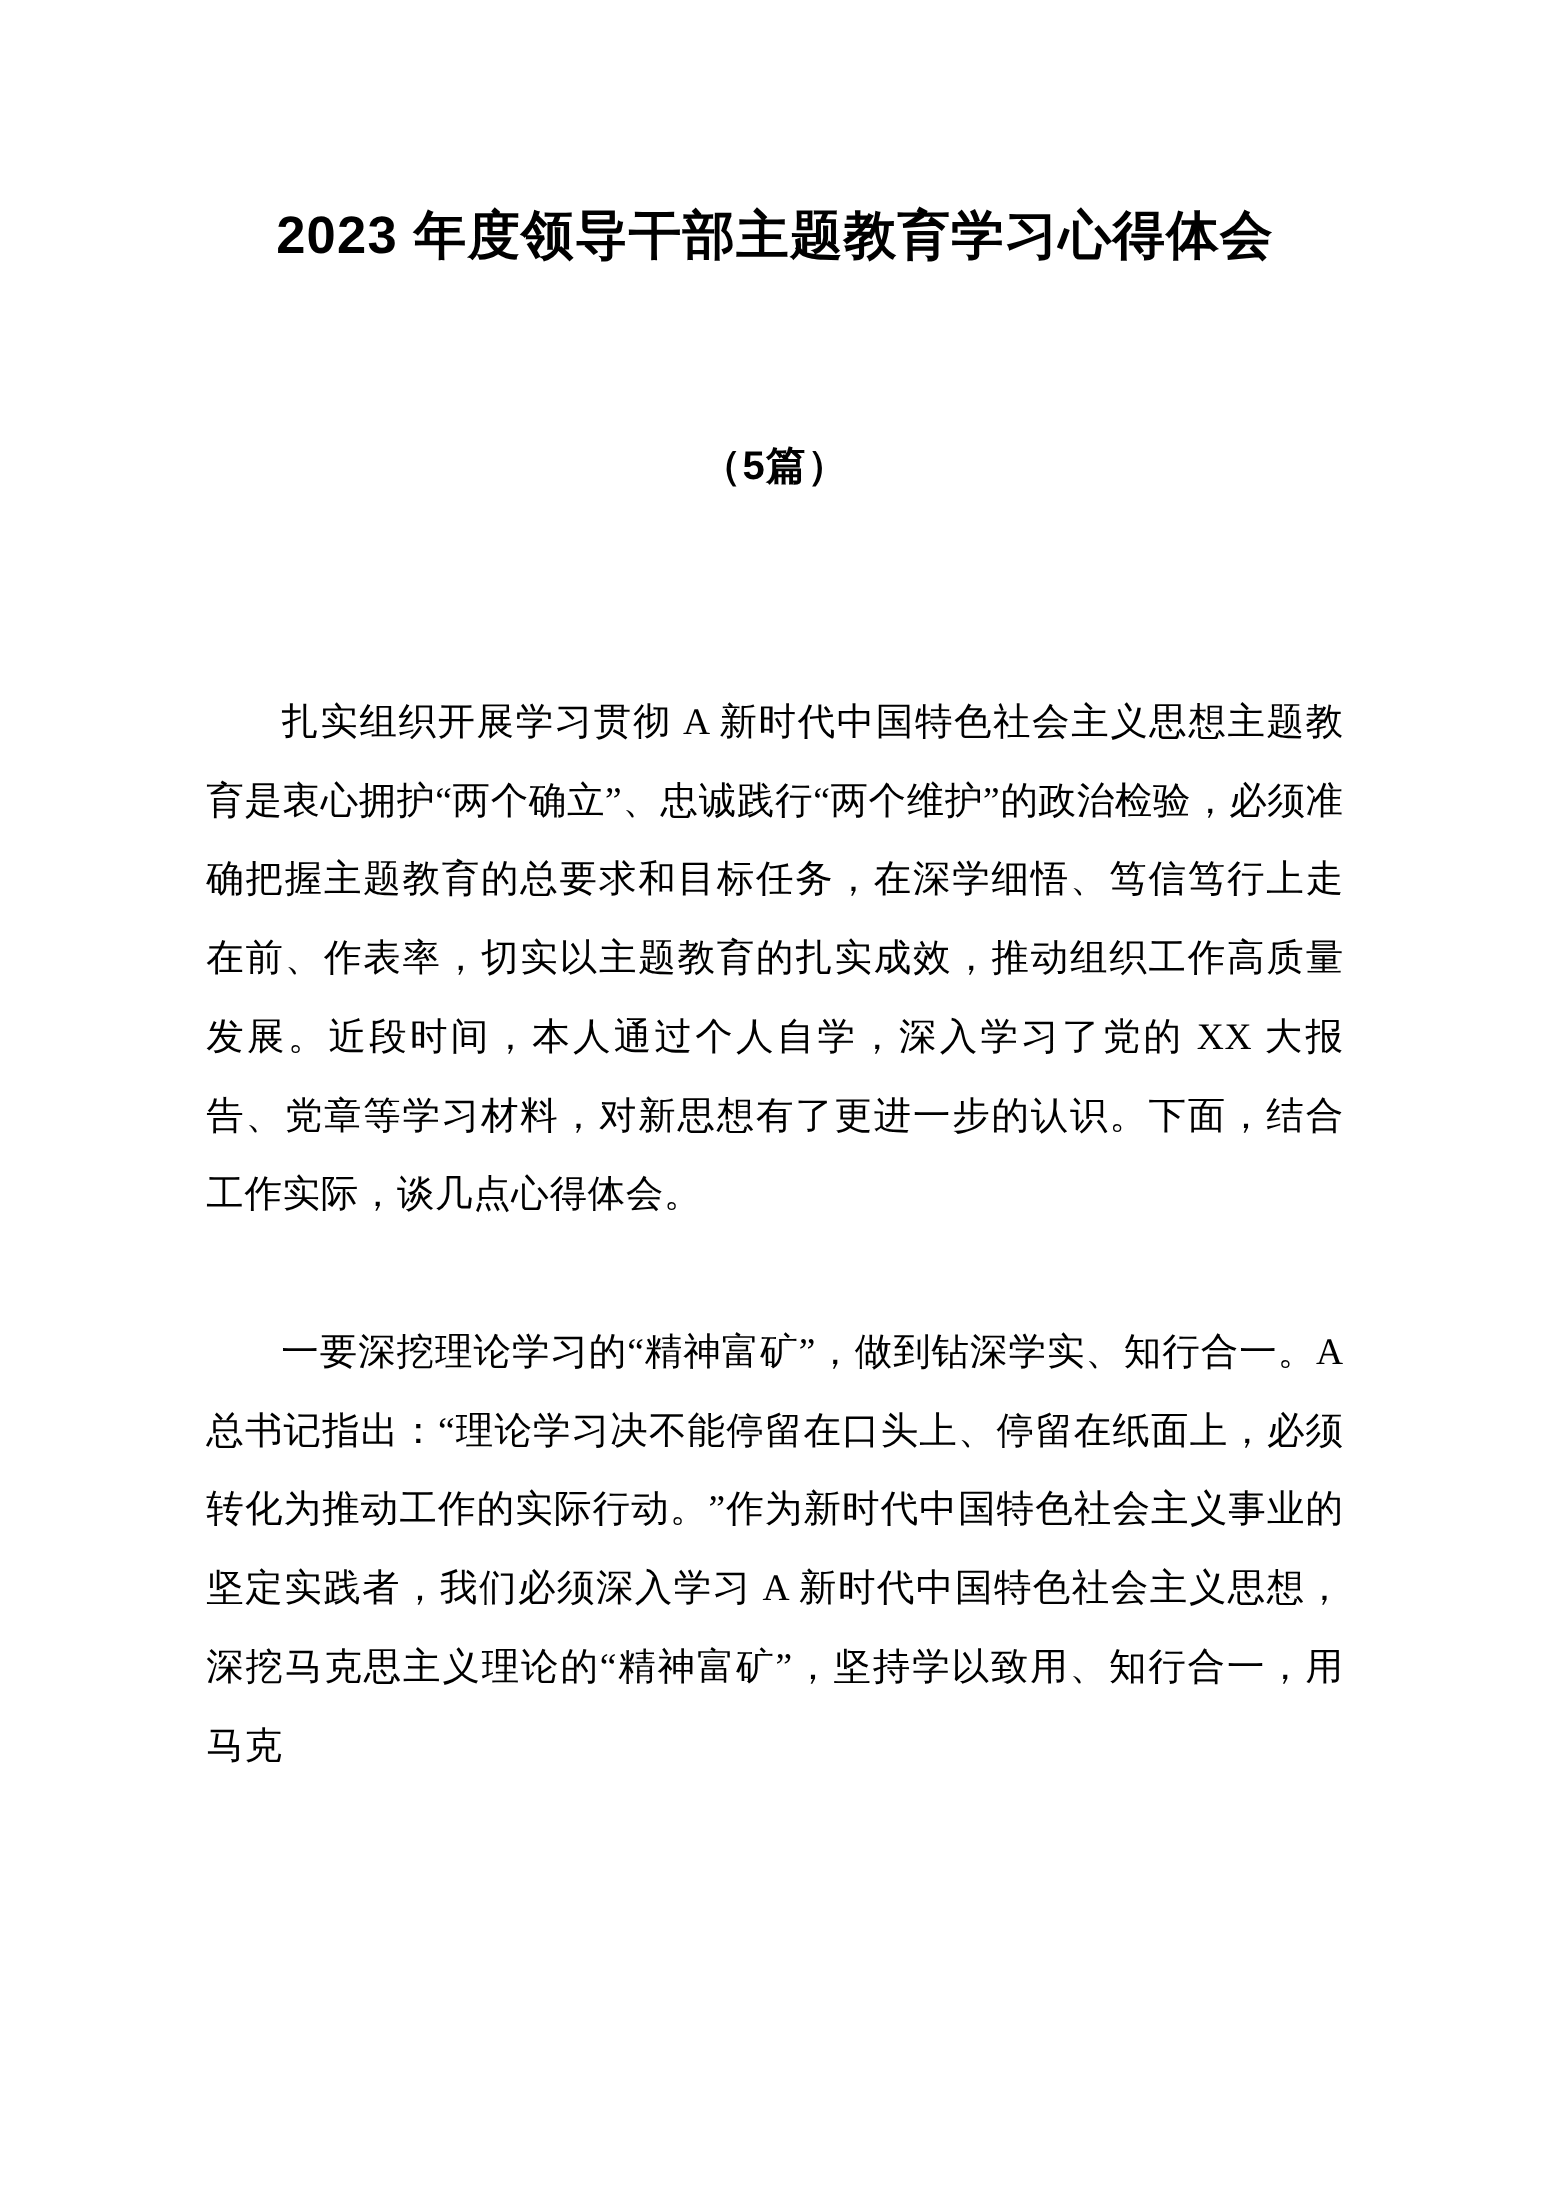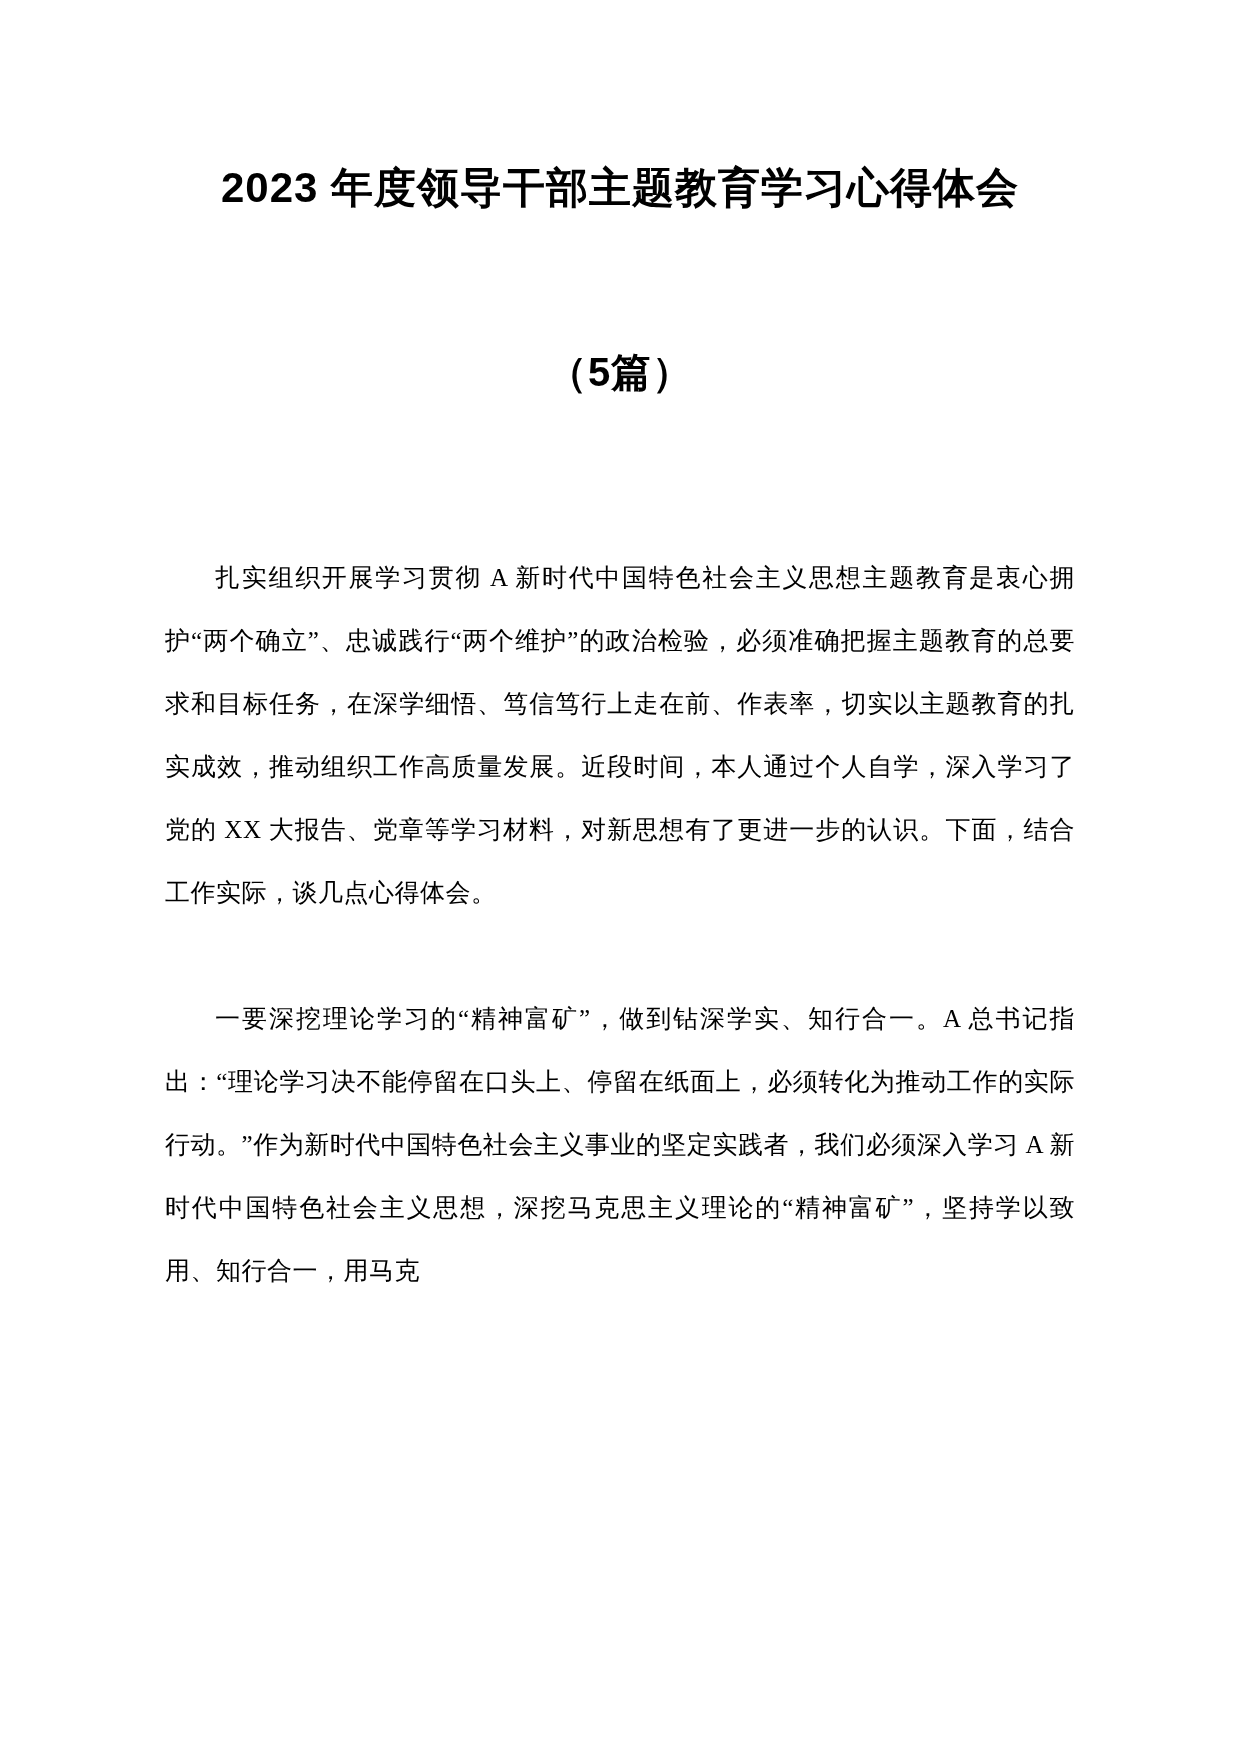--- a/index.html
+++ b/index.html
@@ -24,30 +24,30 @@
     font-size: 42px;
     line-height: 56px;
     text-align: center;
     letter-spacing: 1px;
     color: #000000;
   }
   .doc-subtitle {
     margin: 128px 0 0 0;
     font-family: "Liberation Sans", "DejaVu Sans", sans-serif;
     font-weight: bold;
-    font-size: 40px;
+    font-size: 32px;
     line-height: 56px;
     text-align: center;
     letter-spacing: 1px;
     color: #000000;
   }
   .doc-body {
     margin-top: 146px;
     font-family: "Liberation Serif", "DejaVu Serif", serif;
-    font-size: 25px;
+    font-size: 30px;
     line-height: 63px;
     text-align: justify;
     letter-spacing: 0.5px;
     color: #000000;
   }
   .doc-body p {
     margin: 0;
     text-indent: 2em;
   }
   .doc-body p + p {

